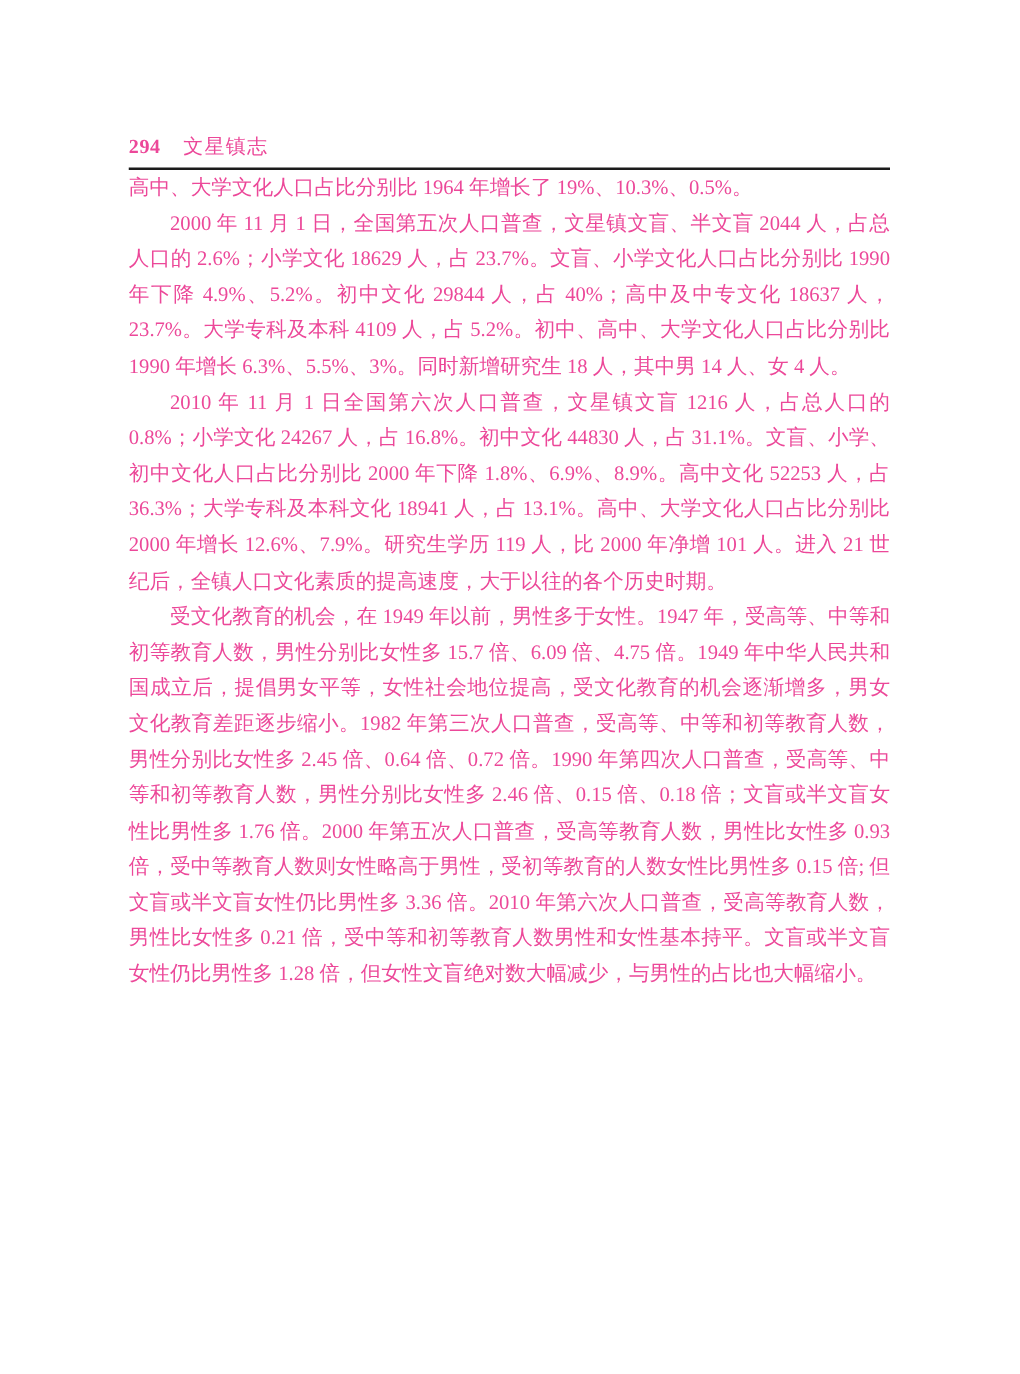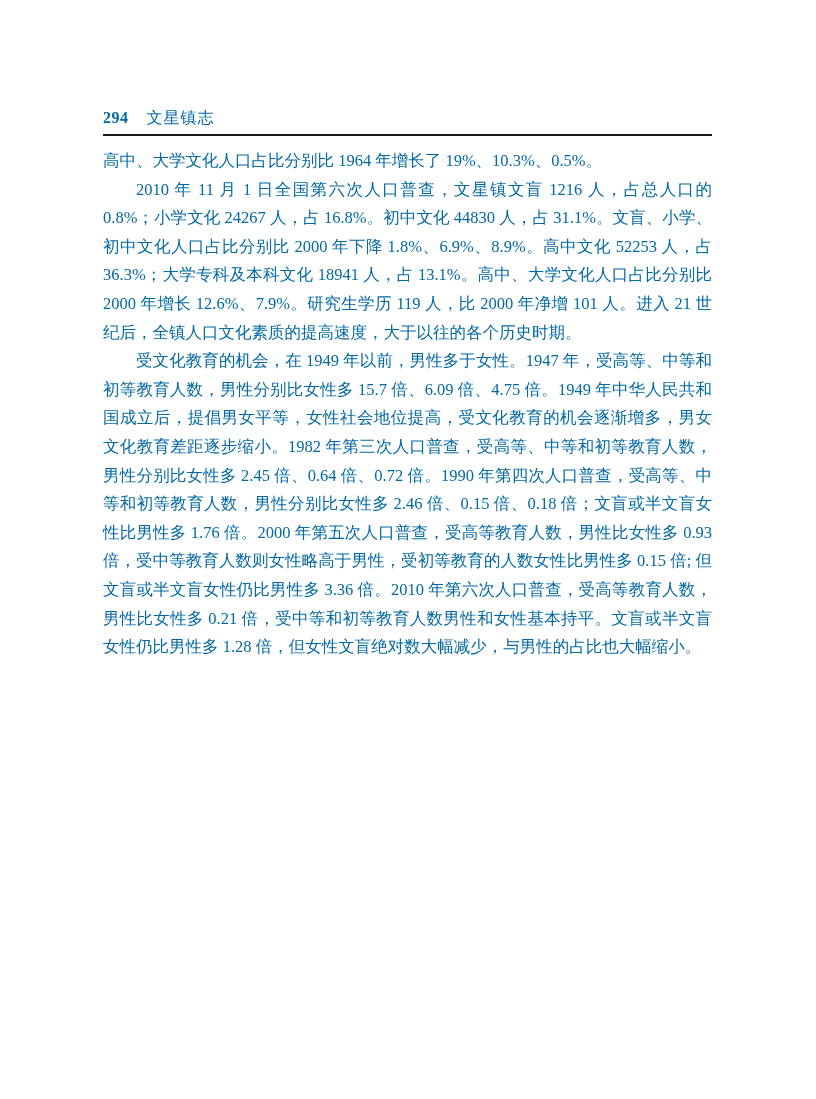--- a/index.html
+++ b/index.html
@@ -7,21 +7,21 @@
     padding: 0;
     background: #ffffff;
   }
   .page {
     position: relative;
     width: 816px;
     height: 1099px;
     margin: 0 auto;
     background: #ffffff;
     font-family: "Liberation Serif", "DejaVu Serif", serif;
-    color: #0369a1;
+    color: #ec4899;
     box-sizing: border-box;
     padding: 108px 104px 0 103px;
     overflow: hidden;
   }
   .page-header {
     display: flex;
     align-items: baseline;
     gap: 18px;
     border-bottom: 2px solid #1b1b1b;
     padding-bottom: 6px;
@@ -30,21 +30,20 @@
   }
   .page-number {
     font-weight: 600;
     letter-spacing: 0.5px;
   }
   .book-title {
     font-weight: 400;
     letter-spacing: 1px;
   }
   .page-body {
-    padding-top: 11px;
     font-size: 16.5px;
     line-height: 28.6px;
     text-align: justify;
     text-align-last: left;
   }
   .para {
     margin: 0;
   }
   .para.indent {
     text-indent: 2em;
@@ -54,16 +53,17 @@
 <body>
 
 <div class="page">
   <header class="page-header">
     <span class="page-number">294</span>
     <span class="book-title">文星镇志</span>
   </header>
   <main class="page-body">
 
   <p class="para">高中、大学文化人口占比分别比 1964 年增长了 19%、10.3%、0.5%。</p>
+      <p class="para indent">2000 年 11 月 1 日，全国第五次人口普查，文星镇文盲、半文盲 2044 人，占总人口的 2.6%；小学文化 18629 人，占 23.7%。文盲、小学文化人口占比分别比 1990 年下降 4.9%、5.2%。初中文化 29844 人，占 40%；高中及中专文化 18637 人，23.7%。大学专科及本科 4109 人，占 5.2%。初中、高中、大学文化人口占比分别比 1990 年增长 6.3%、5.5%、3%。同时新增研究生 18 人，其中男 14 人、女 4 人。</p>
       <p class="para indent">2010 年 11 月 1 日全国第六次人口普查，文星镇文盲 1216 人，占总人口的 0.8%；小学文化 24267 人，占 16.8%。初中文化 44830 人，占 31.1%。文盲、小学、初中文化人口占比分别比 2000 年下降 1.8%、6.9%、8.9%。高中文化 52253 人，占 36.3%；大学专科及本科文化 18941 人，占 13.1%。高中、大学文化人口占比分别比 2000 年增长 12.6%、7.9%。研究生学历 119 人，比 2000 年净增 101 人。进入 21 世纪后，全镇人口文化素质的提高速度，大于以往的各个历史时期。</p>
       <p class="para indent">受文化教育的机会，在 1949 年以前，男性多于女性。1947 年，受高等、中等和初等教育人数，男性分别比女性多 15.7 倍、6.09 倍、4.75 倍。1949 年中华人民共和国成立后，提倡男女平等，女性社会地位提高，受文化教育的机会逐渐增多，男女文化教育差距逐步缩小。1982 年第三次人口普查，受高等、中等和初等教育人数，男性分别比女性多 2.45 倍、0.64 倍、0.72 倍。1990 年第四次人口普查，受高等、中等和初等教育人数，男性分别比女性多 2.46 倍、0.15 倍、0.18 倍；文盲或半文盲女性比男性多 1.76 倍。2000 年第五次人口普查，受高等教育人数，男性比女性多 0.93 倍，受中等教育人数则女性略高于男性，受初等教育的人数女性比男性多 0.15 倍; 但文盲或半文盲女性仍比男性多 3.36 倍。2010 年第六次人口普查，受高等教育人数，男性比女性多 0.21 倍，受中等和初等教育人数男性和女性基本持平。文盲或半文盲女性仍比男性多 1.28 倍，但女性文盲绝对数大幅减少，与男性的占比也大幅缩小。</p>
     </main>
 </div>
 
 </body></html>

